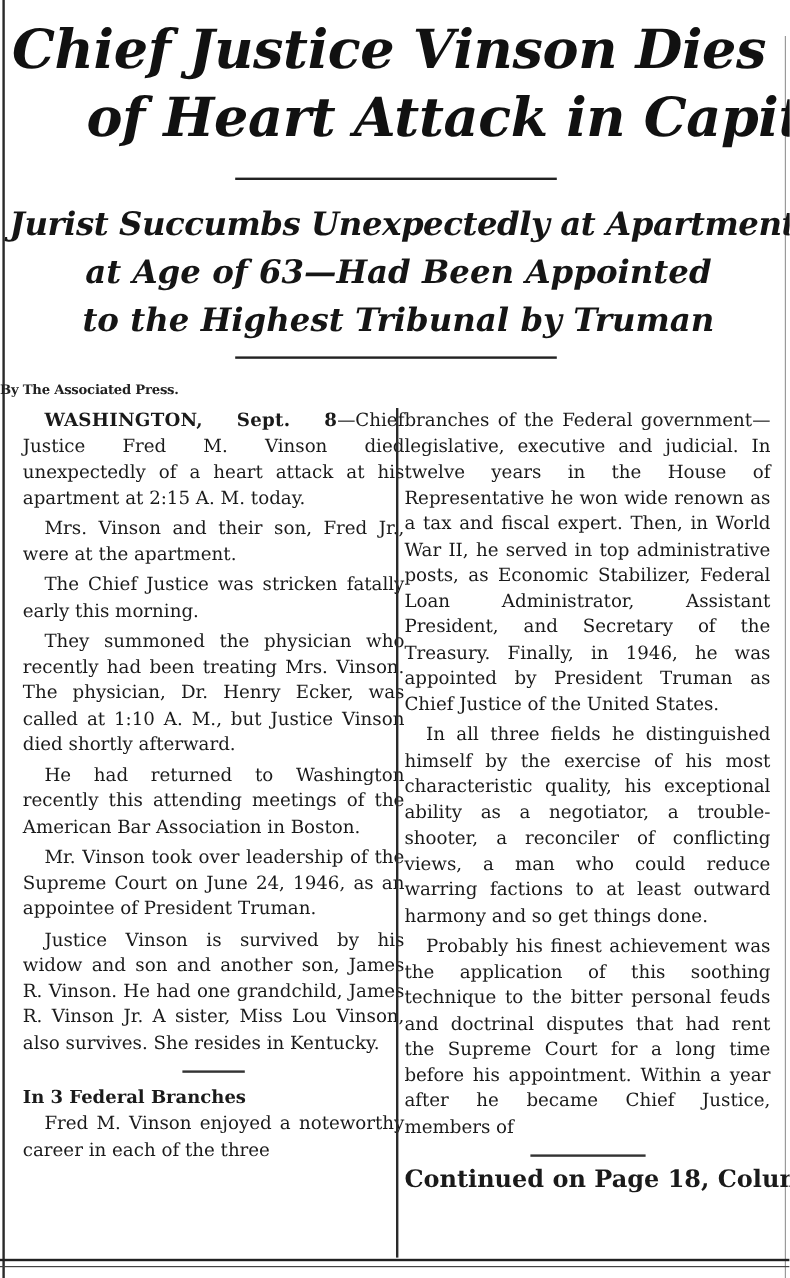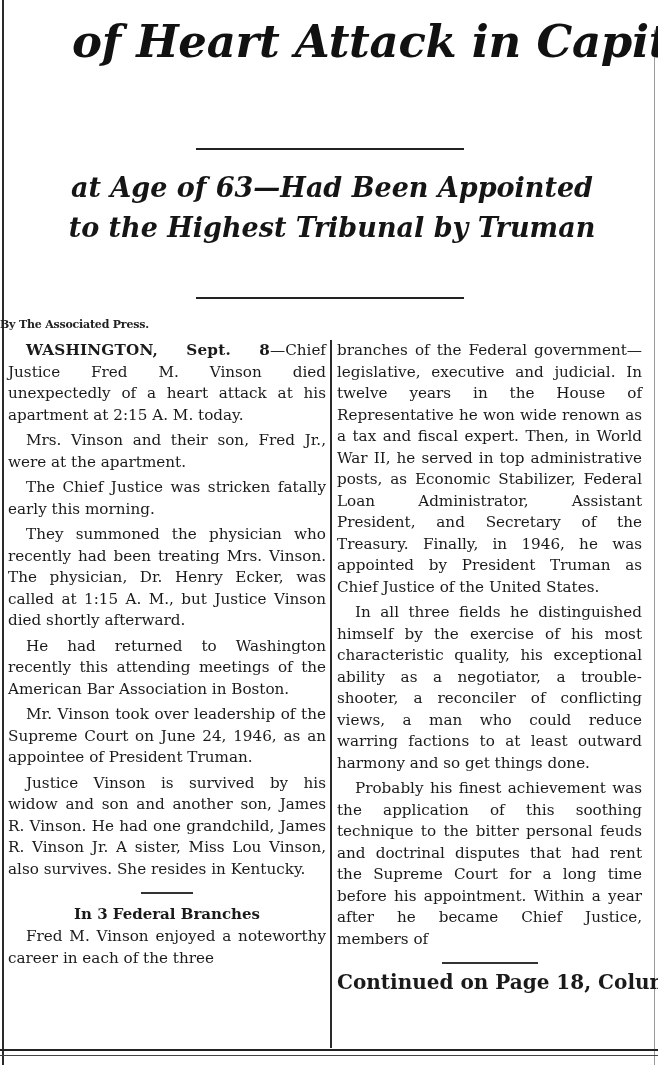--- a/index.html
+++ b/index.html
@@ -80,41 +80,40 @@
   }
   .col {
     position: absolute;
     top: 340px;
     font-family: "DejaVu Serif", serif;
     font-size: 15.2px;
     line-height: 21.5px;
     color: #1a1a1a;
     text-align: justify;
   }
-  .col-left { left: 8px; width: 318px; }
+  .col-left { left: 19px; width: 318px; }
   .col-right { left: 337px; width: 305px; }
   .col p {
     margin: 0 0 4px 0;
     text-indent: 18px;
   }
   .col p.dateline-para { text-indent: 18px; }
   .dateline { font-weight: bold; letter-spacing: 0.2px; }
   .col-divider {
     position: absolute;
     left: 330px; top: 340px;
     width: 1.5px; height: 708px;
     background: #2a2a2a;
   }
   .subhead-rule {
     width: 52px; height: 2px;
     background: #333;
     margin: 12px auto 10px auto;
   }
   .subhead {
-    text-align: center;
     font-weight: bold;
     font-size: 15px;
     line-height: 20px;
     margin: 0 0 2px 0;
   }
   .continued-rule {
     width: 96px; height: 2px;
     background: #333;
     margin: 12px auto 8px auto;
   }
@@ -139,39 +138,41 @@
   }
 </style>
 </head>
 <body>
 
 <div class="clip">
   <div class="left-rule"></div>
   <div class="right-rule"></div>
 
   <h1 class="headline" style="margin:0;">
+    <span class="l1">Chief Justice Vinson Dies</span>
     <span class="l2">of Heart Attack in Capital</span>
   </h1>
 
   <div class="rule-short rule-a"></div>
 
   <h2 class="deck" style="margin:0;">
+    <span class="d1">Jurist Succumbs Unexpectedly at Apartment</span>
     <span class="d2">at Age of 63—Had Been Appointed</span>
     <span class="d3">to the Highest Tribunal by Truman</span>
   </h2>
 
   <div class="rule-short rule-b"></div>
 
   <div class="byline">By The Associated Press.</div>
 
   <div class="col col-left">
     <p class="dateline-para"><span class="dateline">WASHINGTON, Sept. 8</span><span>—Chief Justice Fred M. Vinson died unexpectedly of a heart attack at his apartment at 2:15 A. M. today.</span></p>
     <p>Mrs. Vinson and their son, Fred Jr., were at the apartment.</p>
     <p>The Chief Justice was stricken fatally early this morning.</p>
-    <p>They summoned the physician who recently had been treating Mrs. Vinson. The physician, Dr. Henry Ecker, was called at 1:15 A. M., but Justice Vinson died shortly afterward.</p>
+    <p>They summoned the physician who recently had been treating Mrs. Vinson. The physician, Dr. Henry Ecker, was called at 1:10 A. M., but Justice Vinson died shortly afterward.</p>
     <p>He had returned to Washington recently this attending meetings of the American Bar Association in Boston.</p>
     <p>Mr. Vinson took over leadership of the Supreme Court on June 24, 1946, as an appointee of President Truman.</p>
     <p>Justice Vinson is survived by his widow and son and another son, James R. Vinson. He had one grandchild, James R. Vinson Jr. A sister, Miss Lou Vinson, also survives. She resides in Kentucky.</p>
     <div class="subhead-rule"></div>
     <div class="subhead">In 3 Federal Branches</div>
     <p>Fred M. Vinson enjoyed a noteworthy career in each of the three</p>
   </div>
 
   <div class="col-divider"></div>
 

